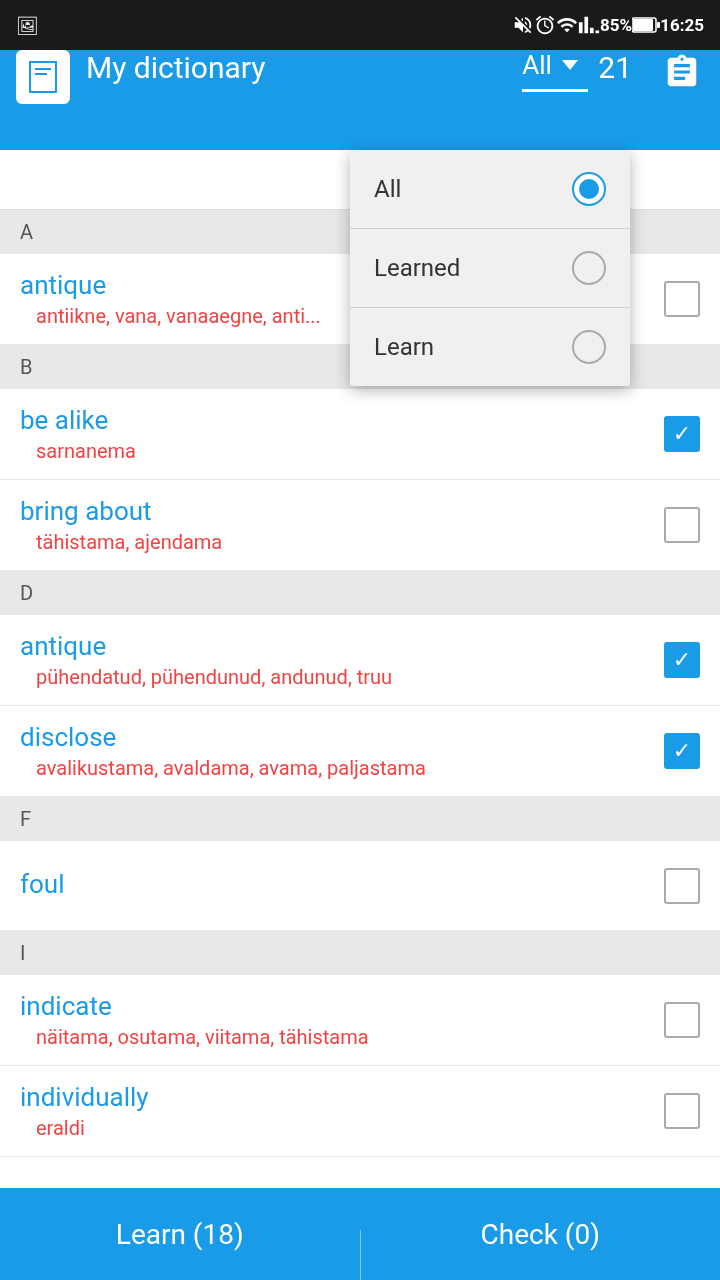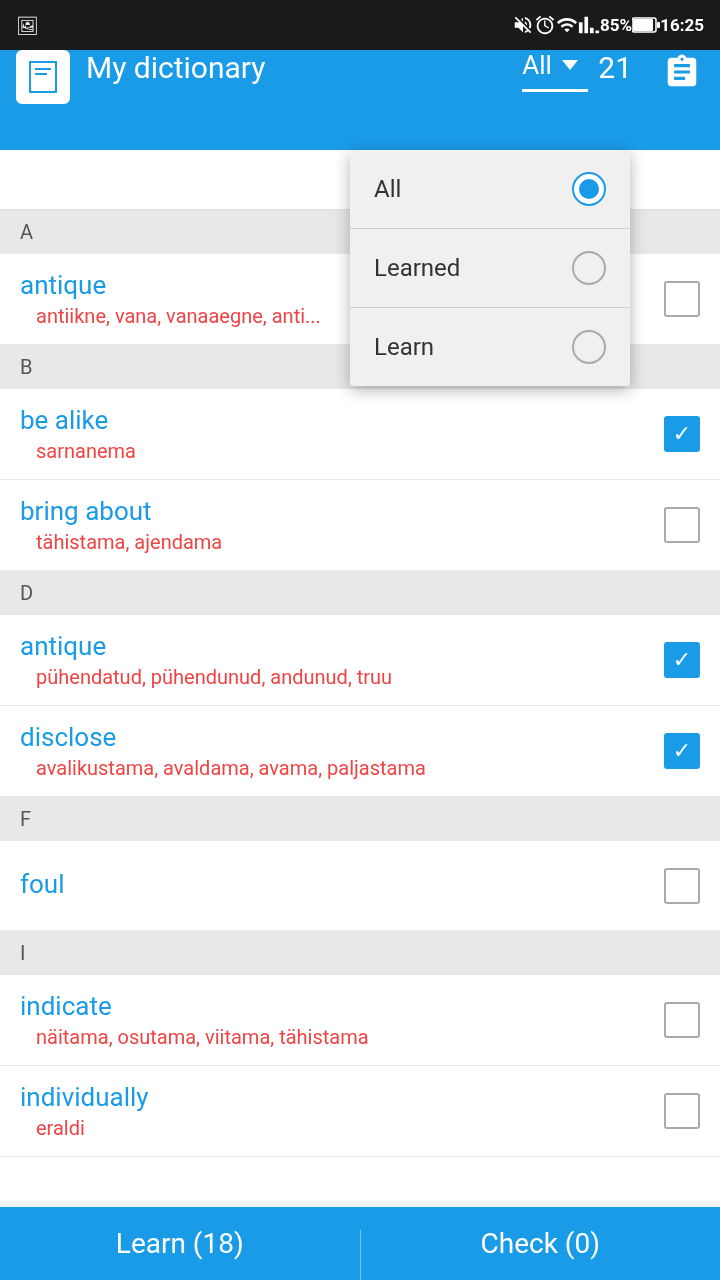--- a/index.html
+++ b/index.html
@@ -217,21 +217,21 @@
       color: white;
       font-size: 22px;
       line-height: 1;
     }
 
     
     .bottom-bar {
       position: absolute;
       bottom: 0;
       width: 720px;
-      height: 73px;
+      height: 92px;
       background: #1a9be8;
       display: flex;
       align-items: flex-end;
     }
     .bottom-btn {
       flex: 1;
       height: 100%;
       display: flex;
       align-items: center;
       justify-content: center;

